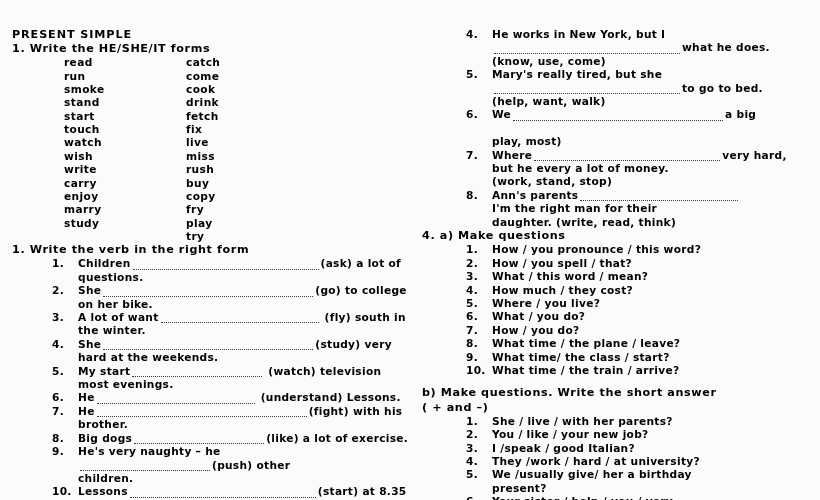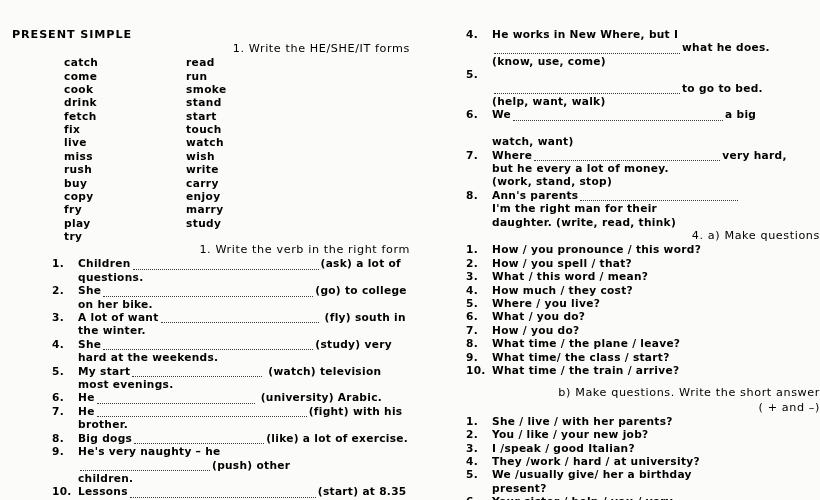--- a/index.html
+++ b/index.html
@@ -37,24 +37,23 @@
   
   .h-main {
     font-size: 11.2px;
     font-weight: bold;
     letter-spacing: 0.9px;
     line-height: 14.2px;
     white-space: nowrap;
   }
   .h-sub {
     font-size: 11.2px;
-    font-weight: normal;
+    font-weight: bold;
     letter-spacing: 0.6px;
     line-height: 14.2px;
-    text-align: right;
   }
 
   
   .wordgrid {
     display: flex;
     margin-left: 52px;
   }
   .wordcol {
     width: 122px;
     flex: 0 0 122px;
@@ -120,51 +119,51 @@
 <div class="page">
   <div class="cols">
 
     <div class="col col-left">
 
       <div class="h-main">PRESENT SIMPLE</div>
 
       <div class="h-sub">1. Write the HE/SHE/IT forms</div>
 
       <div class="wordgrid">
+        <div class="wordcol second">
+          <div class="word">read</div>
+          <div class="word">run</div>
+          <div class="word">smoke</div>
+          <div class="word">stand</div>
+          <div class="word">start</div>
+          <div class="word">touch</div>
+          <div class="word">watch</div>
+          <div class="word">wish</div>
+          <div class="word">write</div>
+          <div class="word">carry</div>
+          <div class="word">enjoy</div>
+          <div class="word">marry</div>
+          <div class="word">study</div>
+        </div>
         <div class="wordcol">
           <div class="word">catch</div>
           <div class="word">come</div>
           <div class="word">cook</div>
           <div class="word">drink</div>
           <div class="word">fetch</div>
           <div class="word">fix</div>
           <div class="word">live</div>
           <div class="word">miss</div>
           <div class="word">rush</div>
           <div class="word">buy</div>
           <div class="word">copy</div>
           <div class="word">fry</div>
           <div class="word">play</div>
           <div class="word">try</div>
         </div>
-        <div class="wordcol second">
-          <div class="word">read</div>
-          <div class="word">run</div>
-          <div class="word">smoke</div>
-          <div class="word">stand</div>
-          <div class="word">start</div>
-          <div class="word">touch</div>
-          <div class="word">watch</div>
-          <div class="word">wish</div>
-          <div class="word">write</div>
-          <div class="word">carry</div>
-          <div class="word">enjoy</div>
-          <div class="word">marry</div>
-          <div class="word">study</div>
-        </div>
       </div>
 
       <div class="h-sub">1. Write the verb in the right form</div>
 
       <ul class="exlist indent-deep">
         <li>
           <span class="num">1.</span>
           <span class="body-txt">
             <span>Children</span><span class="blank b-xl"></span><span>(ask) a</span>
             <span>lot of questions.</span>
@@ -195,21 +194,21 @@
           <span class="num">5.</span>
           <span class="body-txt">
             <span>My start</span><span class="blank b-md"></span>
             <span>(watch) television most evenings.</span>
           </span>
         </li>
         <li>
           <span class="num">6.</span>
           <span class="body-txt">
             <span>He</span><span class="blank b-lg"></span>
-            <span>(university) Arabic.</span>
+            <span>(understand) Lessons.</span>
           </span>
         </li>
         <li>
           <span class="num">7.</span>
           <span class="body-txt">
             <span>He</span><span class="blank b-xxl"></span><span>(fight)</span>
             <span>with his brother.</span>
           </span>
         </li>
         <li>
@@ -237,39 +236,39 @@
       </ul>
 
     </div>
 
     <div class="col col-right">
 
       <ul class="exlist indent-mid">
         <li>
           <span class="num">4.</span>
           <span class="body-txt">
-            <span>He works in New Where, but I</span><br>
+            <span>He works in New York, but I</span><br>
             <span class="blank b-xl"></span><span>what he does.</span><br>
             <span>(know, use, come)</span>
           </span>
         </li>
         <li>
           <span class="num">5.</span>
           <span class="body-txt">
-            <br>
+            <span>Mary's really tired, but she</span><br>
             <span class="blank b-xl"></span><span>to go to bed.</span><br>
             <span>(help, want, walk)</span>
           </span>
         </li>
         <li>
           <span class="num">6.</span>
           <span class="body-txt">
             <span>We</span><span class="blank b-xxl"></span><span>a big</span><br>
             <br>
-            <span>watch, want)</span>
+            <span>play, most)</span>
           </span>
         </li>
         <li>
           <span class="num">7.</span>
           <span class="body-txt">
             <span>Where</span><span class="blank b-xl"></span><span>very hard,</span><br>
             <span>but he every a lot of money.</span><br>
             <span>(work, stand, stop)</span>
           </span>
         </li>

